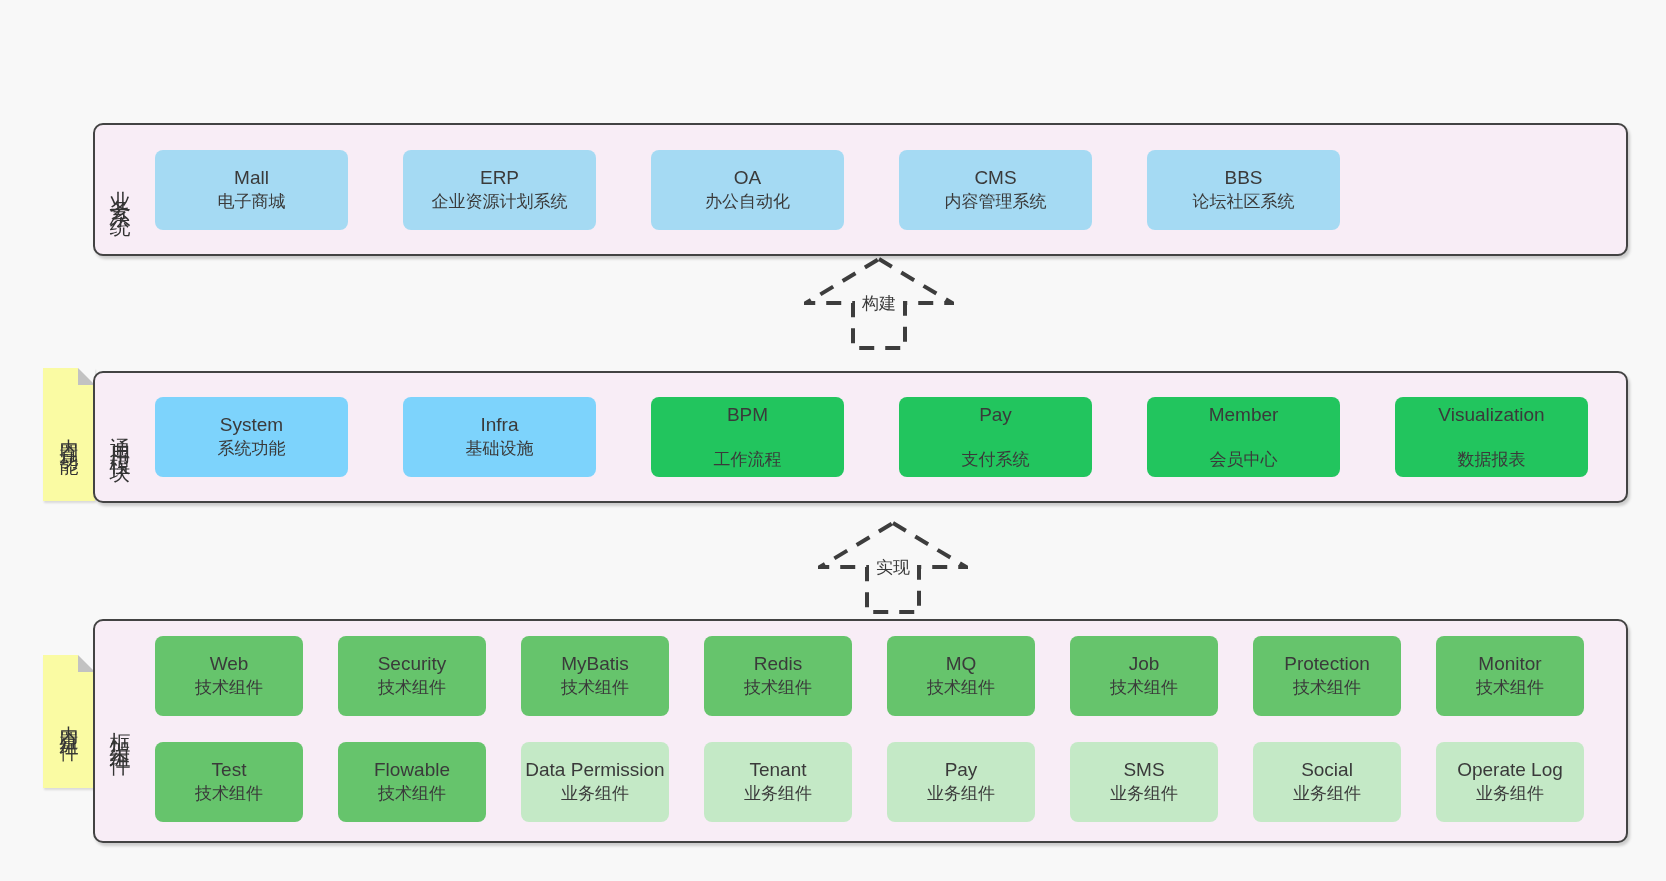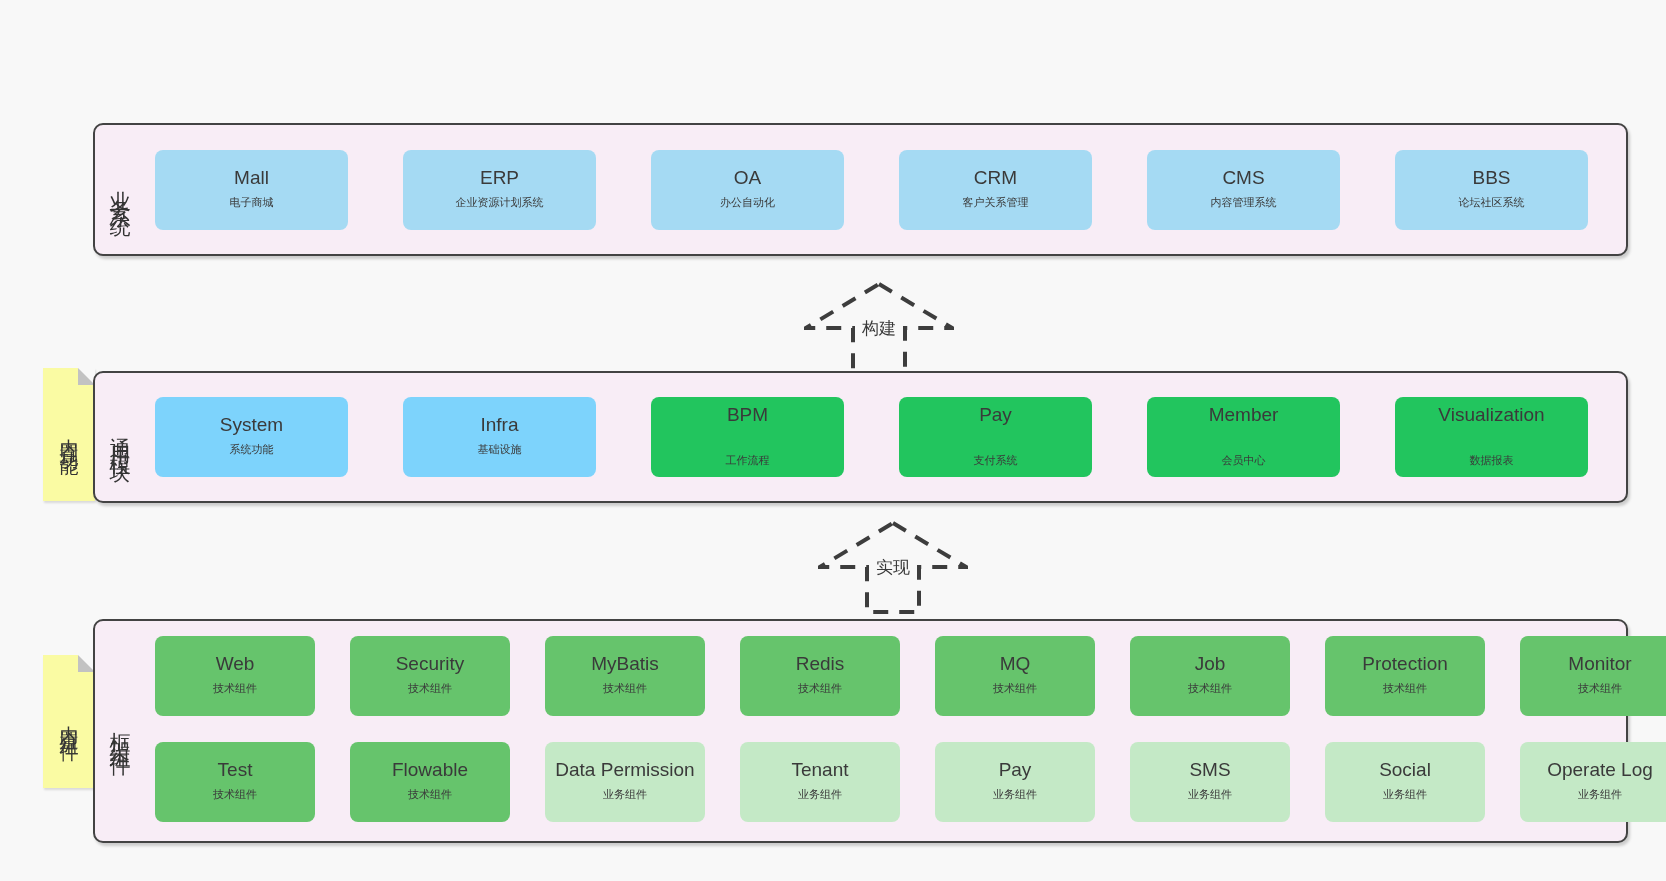--- a/index.html
+++ b/index.html
@@ -27,23 +27,23 @@
   .row.eight{gap:35px;}
   #layer-business .row{top:25px;}
   #layer-modules .row{top:24px;}
   #layer-components .row-1{top:15px;}
   #layer-components .row-2{top:121px;}
   .box{
     width:193px;height:80px;border-radius:8px;flex:none;
     display:flex;flex-direction:column;align-items:center;justify-content:center;
     text-align:center;line-height:24px;padding:2px;box-sizing:border-box;
   }
-  .row.eight .box{width:160px;}
+  .row.eight .box{width:148px;}
   .box .ttl{font-size:19px;}
-  .box .sub{font-size:11px;}
+  .box .sub{font-size:17px;}
   .blue{background:#a5daf3;}
   .red{background:#7dd3fc;}
   .pink{background:#22c55e;gap:21px;}
   .green{background:#66c46c;}
   .lightgreen{background:#c4e9c6;}
   .note{
     position:absolute;left:43px;width:52px;background:#fafba3;z-index:1;
     box-shadow:1px 2px 2px rgba(0,0,0,0.12);
   }
   #note-modules{top:368px;height:133px;}
@@ -52,21 +52,21 @@
     content:"";position:absolute;top:0;right:0;width:0;height:0;
     border-style:solid;border-width:0 17px 17px 0;
     border-color:#f8f8f8 #f8f8f8 #c2c2c2 #c2c2c2;
   }
   .note-text{
     position:absolute;inset:0;display:flex;align-items:center;justify-content:center;
     writing-mode:vertical-lr;text-orientation:upright;
     font-size:19px;letter-spacing:6px;color:#333;white-space:nowrap;
   }
   .arrow{position:absolute;width:150px;height:95px;z-index:1;}
-  #arrow-build{left:804px;top:281px;}
+  #arrow-build{left:804px;top:256px;}
   #arrow-implement{left:818px;top:520px;}
   .arrow svg{display:block;}
   .arrow-label{
     position:absolute;left:50%;top:47px;transform:translate(-50%,-50%);
     background:#f8f8f8;font-size:17px;color:#3a3a3a;padding:1px 2px;white-space:nowrap;
   }
 </style>
 </head>
 <body>
 
@@ -77,24 +77,20 @@
       <div class="ttl">Mall</div>
       <div class="sub">电子商城</div>
     </div>
     <div class="box blue">
       <div class="ttl">ERP</div>
       <div class="sub">企业资源计划系统</div>
     </div>
     <div class="box blue">
       <div class="ttl">OA</div>
       <div class="sub">办公自动化</div>
-    </div>
-    <div class="box blue">
-      <div class="ttl">CRM</div>
-      <div class="sub">客户关系管理</div>
     </div>
     <div class="box blue">
       <div class="ttl">CMS</div>
       <div class="sub">内容管理系统</div>
     </div>
     <div class="box blue">
       <div class="ttl">BBS</div>
       <div class="sub">论坛社区系统</div>
     </div>
   </div>

